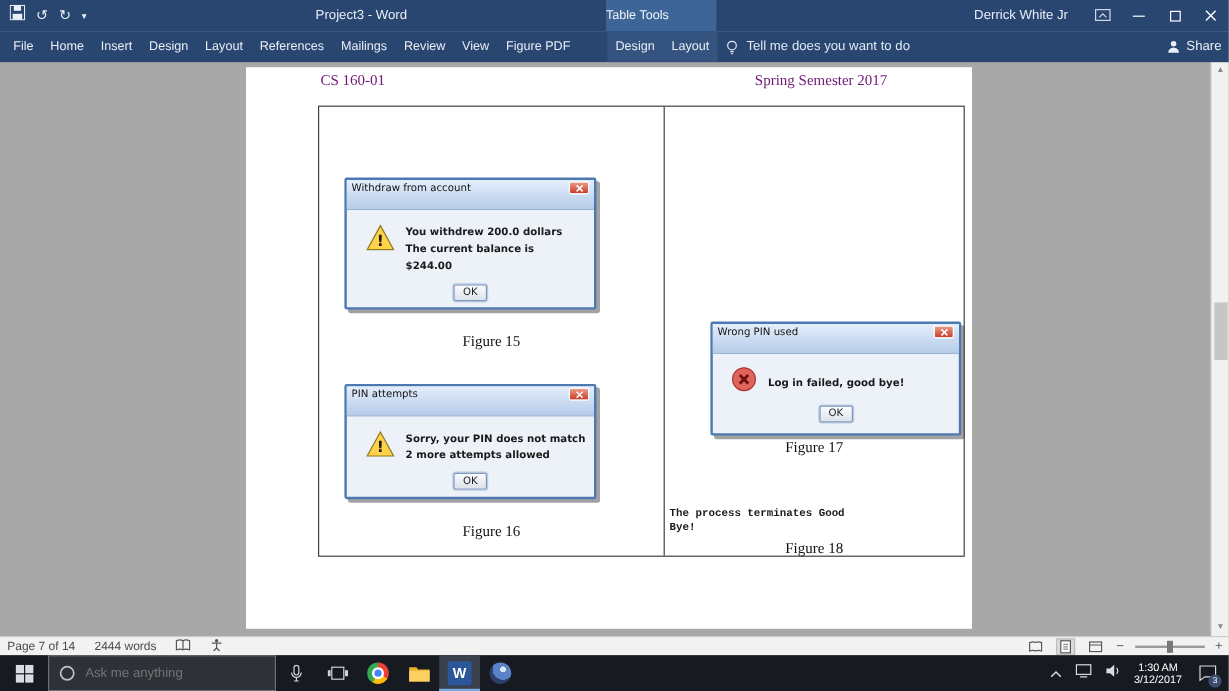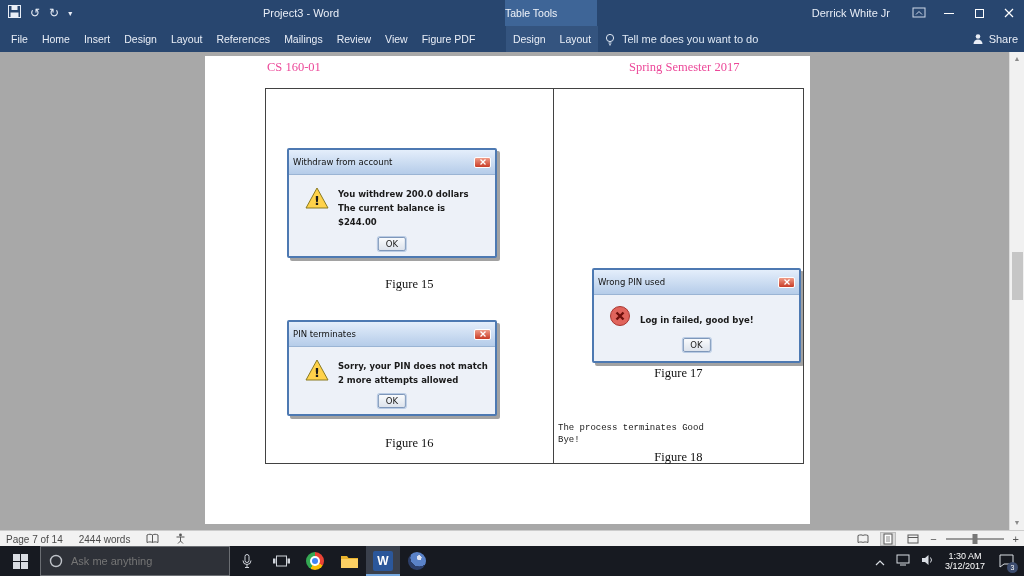--- a/index.html
+++ b/index.html
@@ -23,31 +23,31 @@
   .ribbonrow{position:absolute;top:26px;left:0;width:100%;height:26px;background:#28466f;color:#e9eef7}
   .rtabs{position:absolute;left:4px;top:0;height:26px;display:flex;align-items:flex-end}
   .rtab{padding:0 7px;font-size:10.5px;line-height:26px;white-space:nowrap}
   .ctxtabs{position:absolute;left:506px;top:0;width:92px;height:26px;background:#34547f;display:flex;align-items:center;justify-content:center}
   .tellme{position:absolute;left:604px;top:0;height:26px;display:flex;align-items:center;gap:6px;font-size:11px;color:#dfe8f4}
   .share{position:absolute;right:6px;top:0;height:26px;display:flex;align-items:center;gap:5px;font-size:11px}
 
   
   .docarea{position:absolute;top:52px;left:0;width:1024px;height:478px;background:#a8a8a8}
   .page{position:absolute;left:205px;top:4px;width:605px;height:468px;background:#fff}
-  .hdr{position:absolute;top:4px;font-family:"Liberation Serif",serif;font-size:12.5px;color:#ec4899}
+  .hdr{position:absolute;top:4px;font-family:"Liberation Serif",serif;font-size:12.5px;color:#701a75}
   .dtable{position:absolute;left:60px;top:32px;width:539px;height:376px;border:1px solid #424242;display:flex}
   .tcell{position:relative;height:100%}
   .tcell.left{width:288px;border-right:1px solid #424242}
   .tcell.right{flex:1}
   .figcap{position:absolute;left:0;width:100%;text-align:center;font-family:"Liberation Serif",serif;font-size:12.5px;color:#111}
-  .termtext{position:absolute;left:4px;font-family:"Liberation Mono",monospace;font-size:9px;font-weight:normal;color:#1a1a1a;line-height:12px}
+  .termtext{position:absolute;left:4px;font-family:"Liberation Mono",monospace;font-size:9px;font-weight:bold;color:#1a1a1a;line-height:12px}
 
   
   .dlg{position:absolute;background:#edf1f8;border:2px solid #4d79b2;border-radius:2px;box-shadow:3px 3px 0 rgba(70,70,70,.5);font-family:"DejaVu Sans",sans-serif}
-  .dlg-title{height:17px;background:linear-gradient(#e4eefb,#b5cce9);border-bottom:1px solid #9ab4d4;display:flex;align-items:center;padding:12px 4px}
+  .dlg-title{height:17px;background:linear-gradient(#e4eefb,#b5cce9);border-bottom:1px solid #9ab4d4;display:flex;align-items:flex-end;padding:12px 4px}
   .dlg-title-text{font-size:8.5px;color:#111;flex:1;white-space:nowrap}
   .dlg-close{width:17px;height:11px;background:linear-gradient(#ef9b87,#c93c27);border:1px solid #fdfdfd;border-radius:2px;display:flex;align-items:center;justify-content:center}
   .dlg-body{position:relative;height:calc(100% - 17px)}
   .dlg-lines{position:absolute;font-size:8.5px;font-weight:bold;color:#1a1a1a;line-height:14px;white-space:nowrap}
   .dlg-icon{position:absolute}
   .okbtn{position:absolute;left:50%;transform:translateX(-50%);font-family:"DejaVu Sans",sans-serif;font-size:8.5px;color:#222;padding:1px 7px;background:linear-gradient(#f9fbfd,#dde3ec);border:1px solid #7e97ba;border-radius:2px;box-shadow:0 0 0 1px #b9cbe4}
 
   
   .vscroll{position:absolute;right:0;top:0;width:15px;height:100%;background:#f1f1f1;border-left:1px solid #dcdcdc}
   .varrow{position:absolute;left:0;width:100%;height:14px;text-align:center;font-size:7px;line-height:14px;color:#8a8a8a}
@@ -186,21 +186,21 @@
                 <div>The current balance is</div>
                 <div>$244.00</div>
               </div>
               <span class="okbtn" style="top:62px">OK</span>
             </div>
           </div>
           <div class="figcap" style="top:188px">Figure 15</div>
 
           <div class="dlg" style="left:21px;top:231px;width:210px;height:96px">
             <div class="dlg-title">
-              <span class="dlg-title-text">PIN terminates</span>
+              <span class="dlg-title-text">PIN attempts</span>
               <span class="dlg-close">
                 <svg width="8" height="8" viewBox="0 0 8 8">
                     <path d="M1.5 1.5 L6.5 6.5 M6.5 1.5 L1.5 6.5" stroke="#fff" stroke-width="1.3"></path>
                   </svg>
               </span>
             </div>
             <div class="dlg-body">
               <span class="dlg-icon" style="left:16px;top:12px">
                 <svg width="24" height="22" viewBox="0 0 24 22">
                     <path d="M12 1 L23 21 L1 21 Z" fill="#ffd24a" stroke="#8a7a20"></path>

